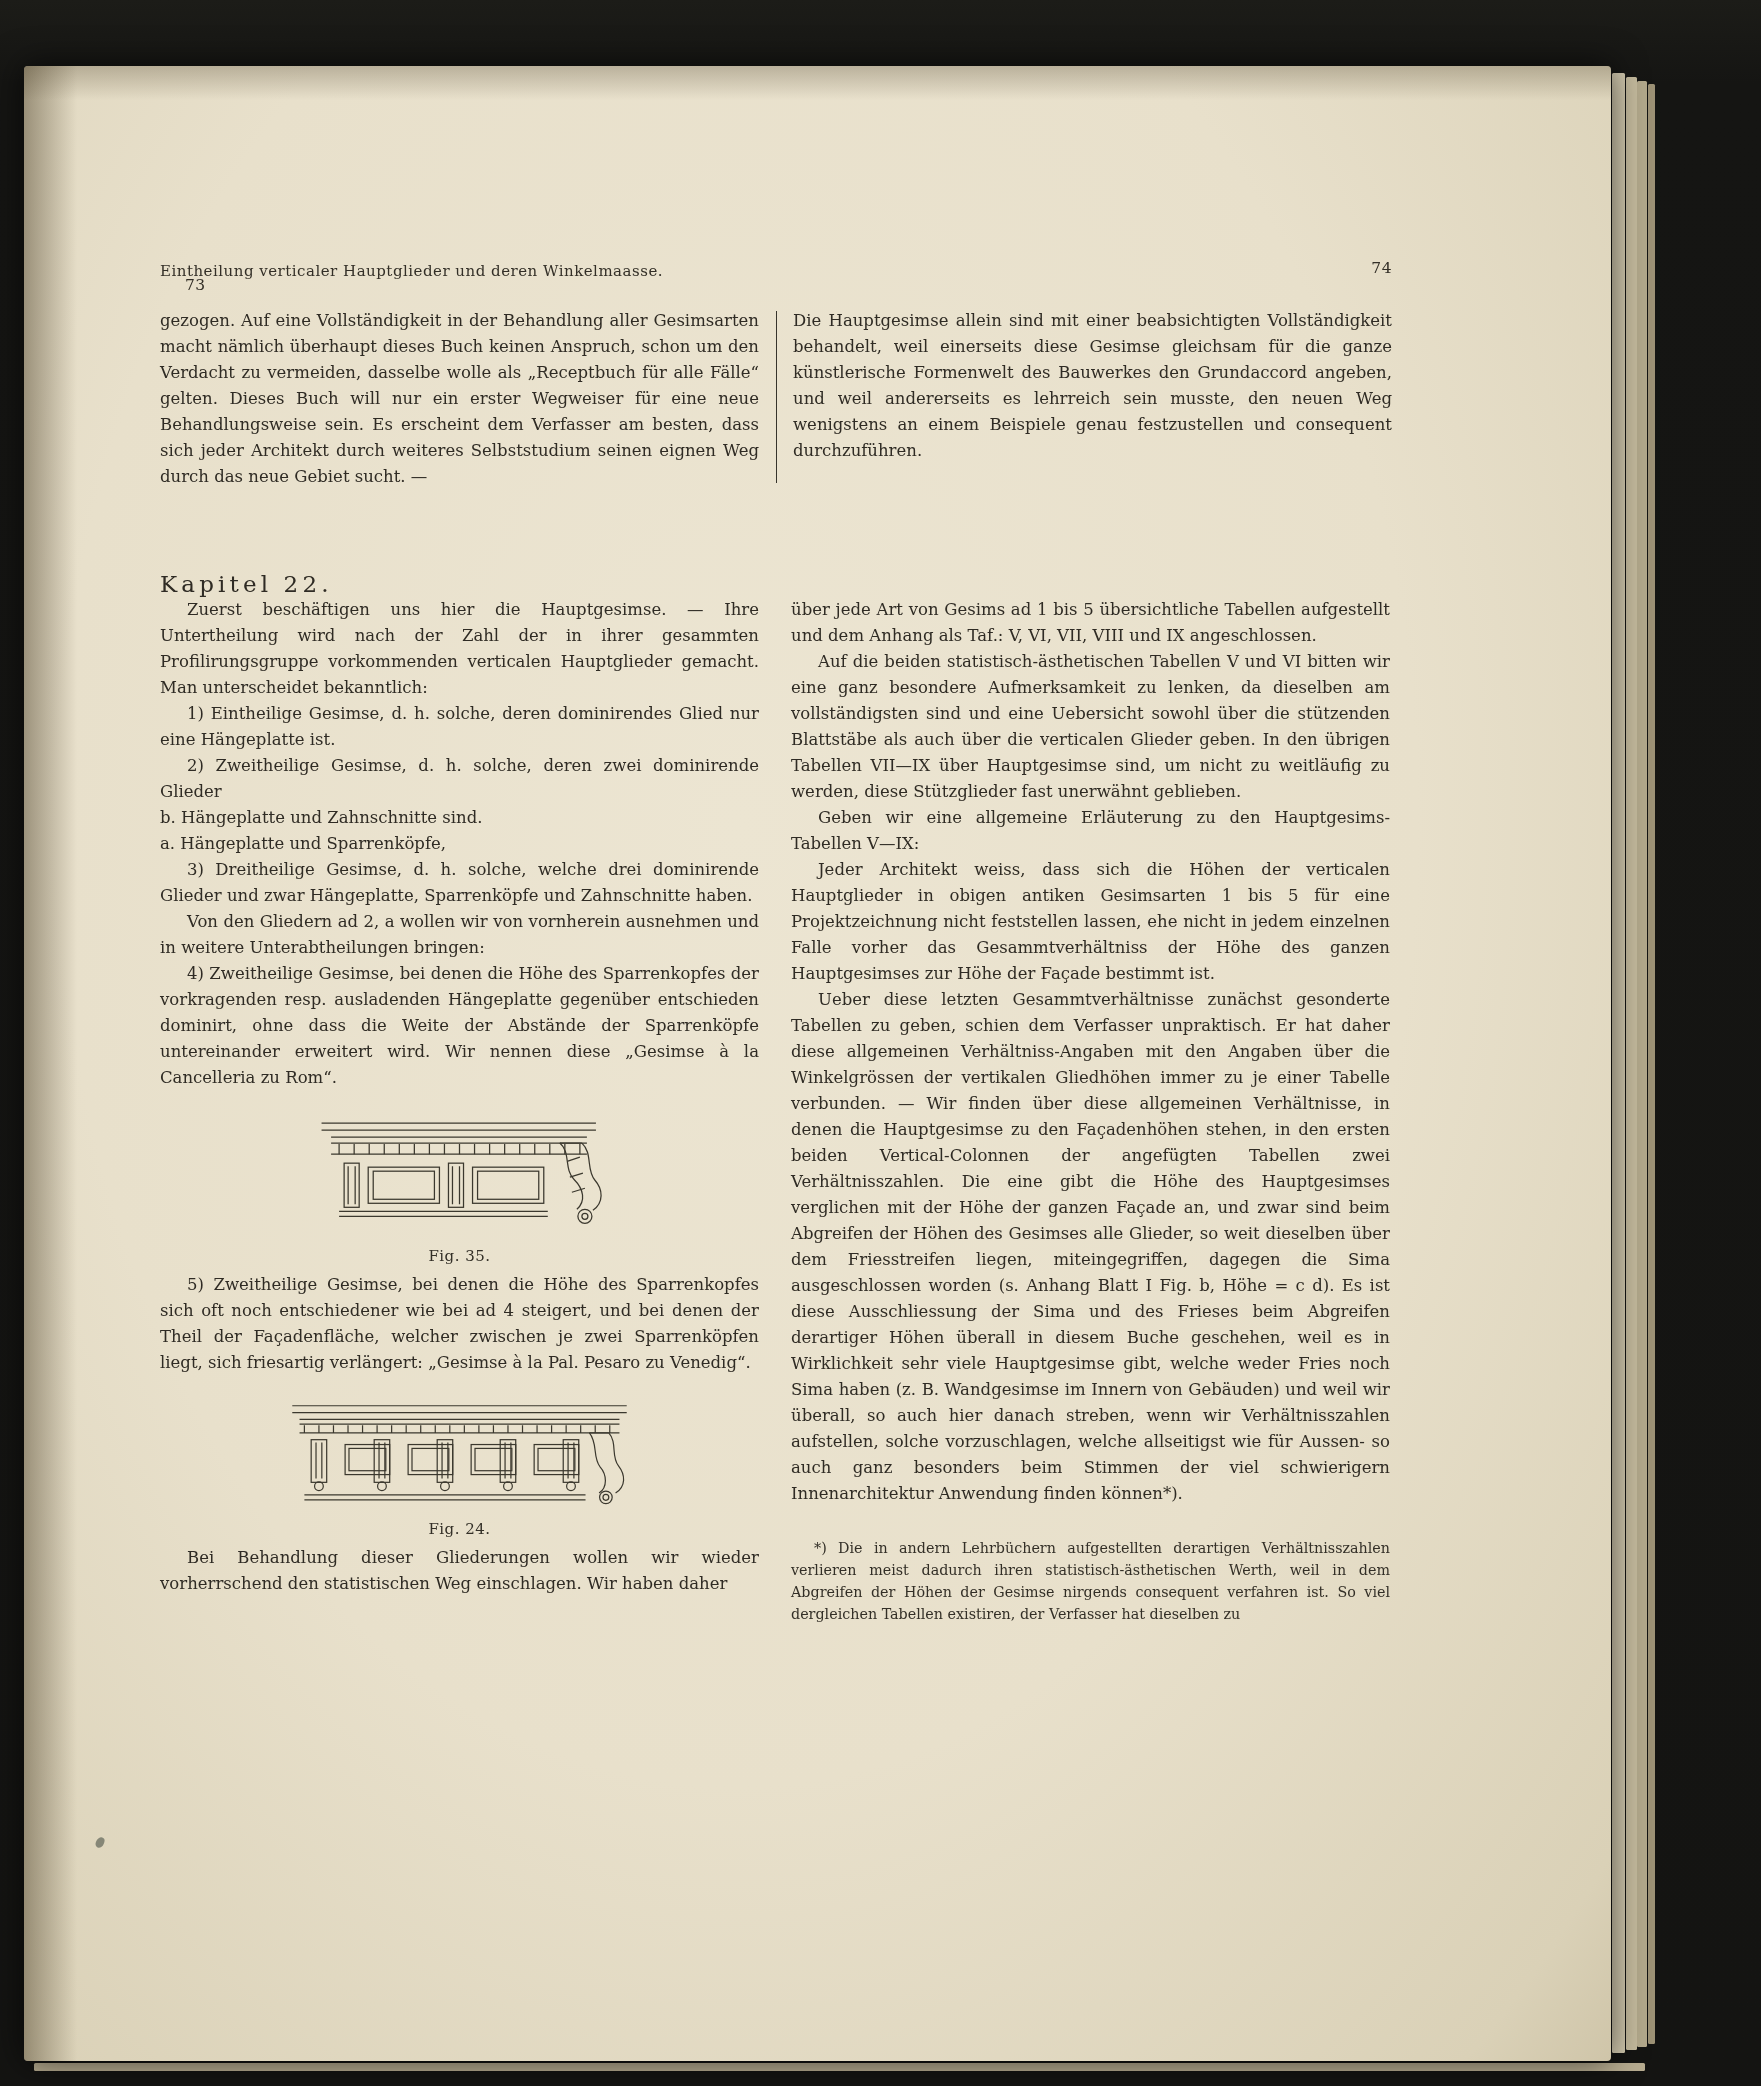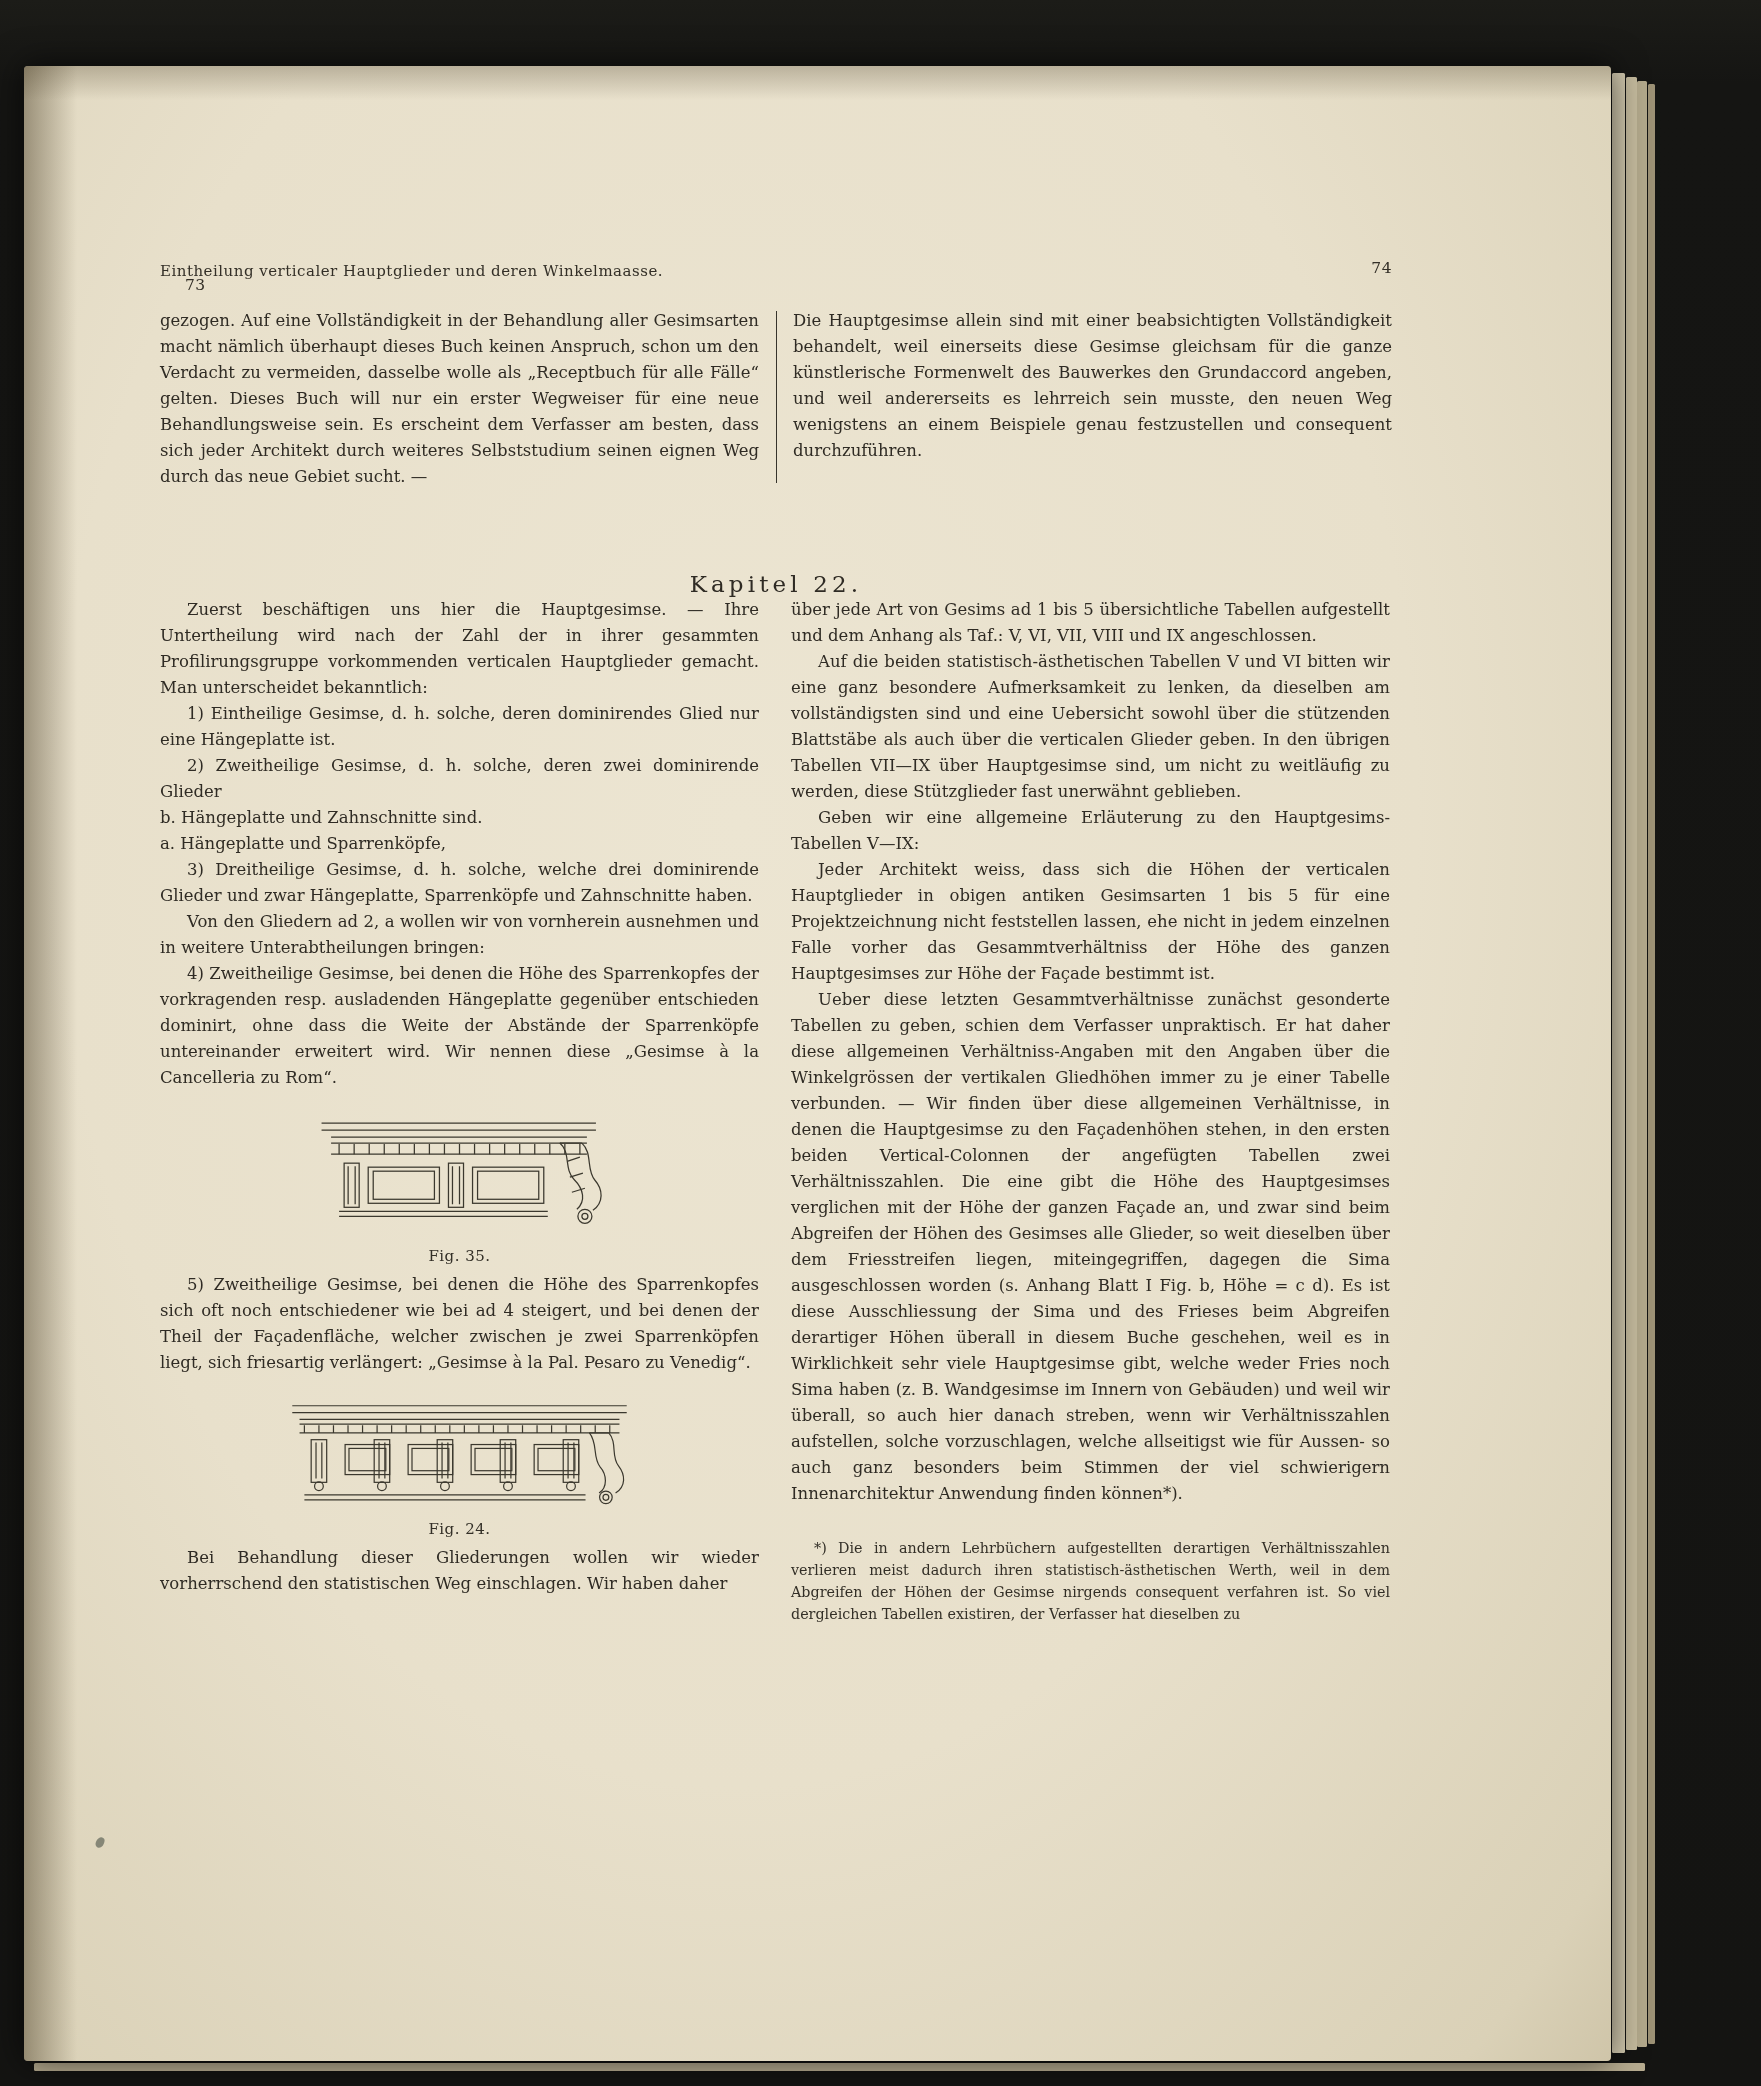--- a/index.html
+++ b/index.html
@@ -16,21 +16,21 @@
   .edge-strip{position:absolute;border-radius:1.5px;}
   .content{position:absolute;left:136px;top:0;width:1232px;}
   .page-header{margin-top:193px;position:relative;height:22px;
         font-size:15.5px;letter-spacing:0.5px;color:#332f27;}
   .page-header .pn-left{position:absolute;left:25px;top:17px;}
   .page-header .pn-right{position:absolute;right:0;top:0;}
   .page-header .running-title{position:absolute;left:0;right:0;top:2.9px;font-size:15px;}
   .intro{display:flex;margin-top:27px;justify-content:space-between;}
   .intro p{width:599px;margin:0;font-size:16.5px;line-height:26px;text-align:justify;}
   .col-divider{width:1px;background:#37342c;margin:2.9px 16px 6.8px 16px;}
-  .chapter{margin:81px 0 0;text-align:center;font-size:23px;font-weight:400;
+  .chapter{margin:81px 0 0;font-size:23px;font-weight:400;
         letter-spacing:.18em;color:#2f2b24;}
   .main{display:flex;gap:32px;}
   .col{width:599px;}
   .col p{margin:0;font-size:16.5px;line-height:26px;text-align:justify;}
   .col p.ind{text-indent:27px;}
   figure{margin:22px 0 6.8px;text-align:center;}
   figure svg{stroke:#3b382e;fill:none;stroke-width:2.5;}
   figcaption{font-size:15px;margin-top:11.6px;letter-spacing:0.5px;color:#332f27;}
   .footnote{margin-top:30px;font-size:14.3px;line-height:22px;text-align:justify;text-indent:23px;color:#332f27;}
   .ink-speck{position:absolute;left:72px;top:1771px;width:7.8px;height:10.7px;border-radius:60% 40% 55% 45%;

